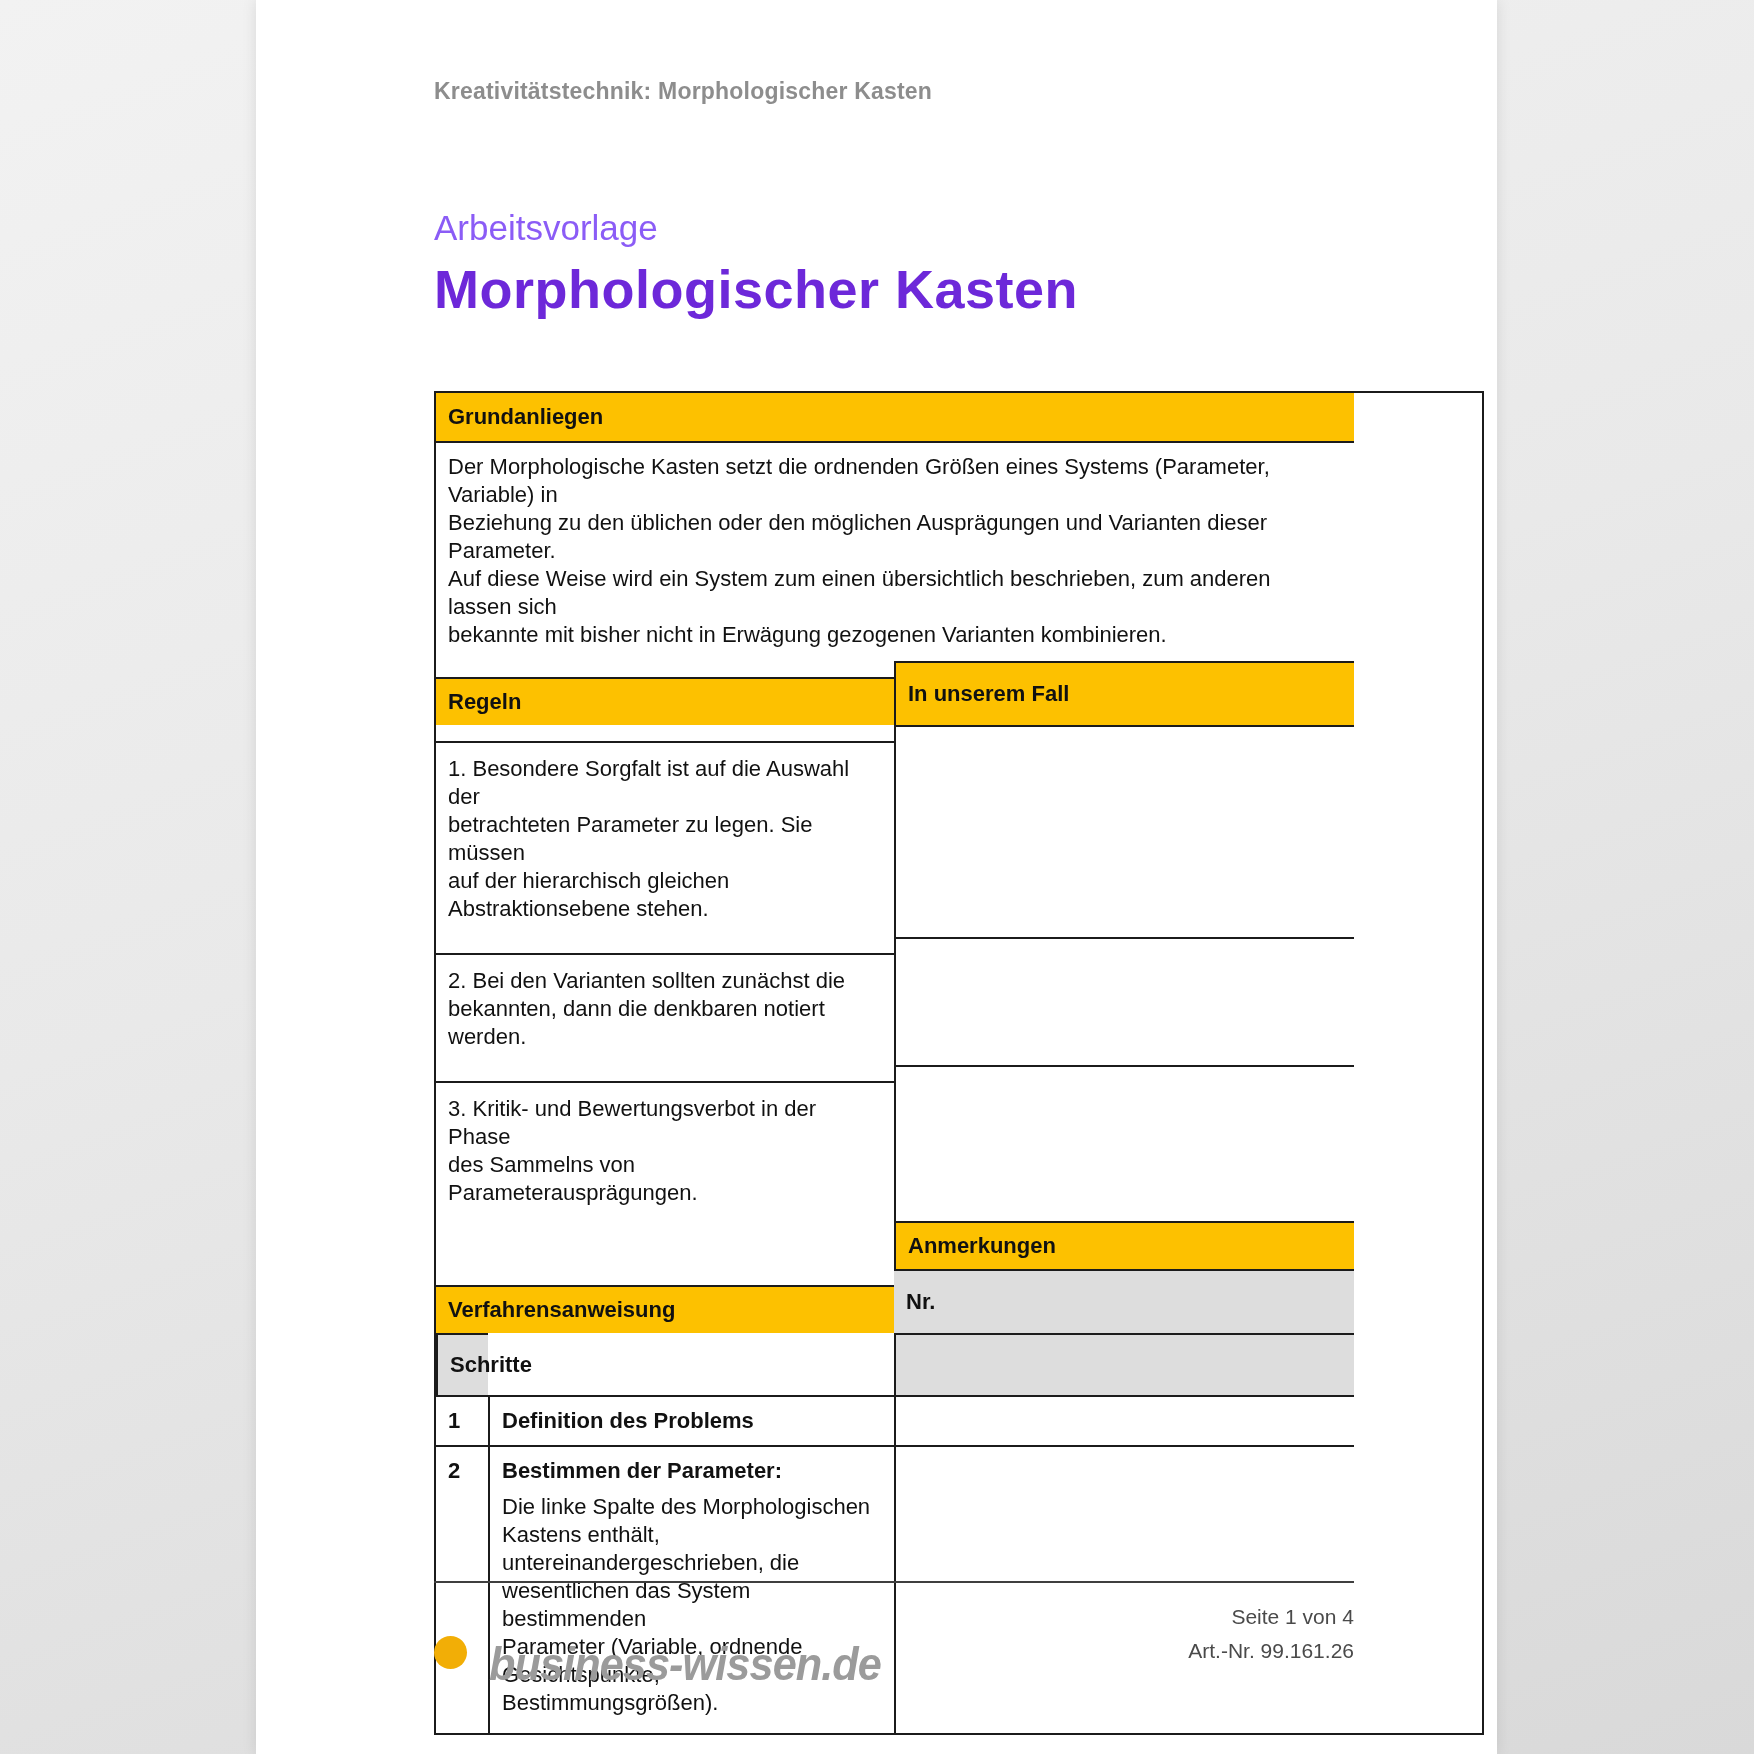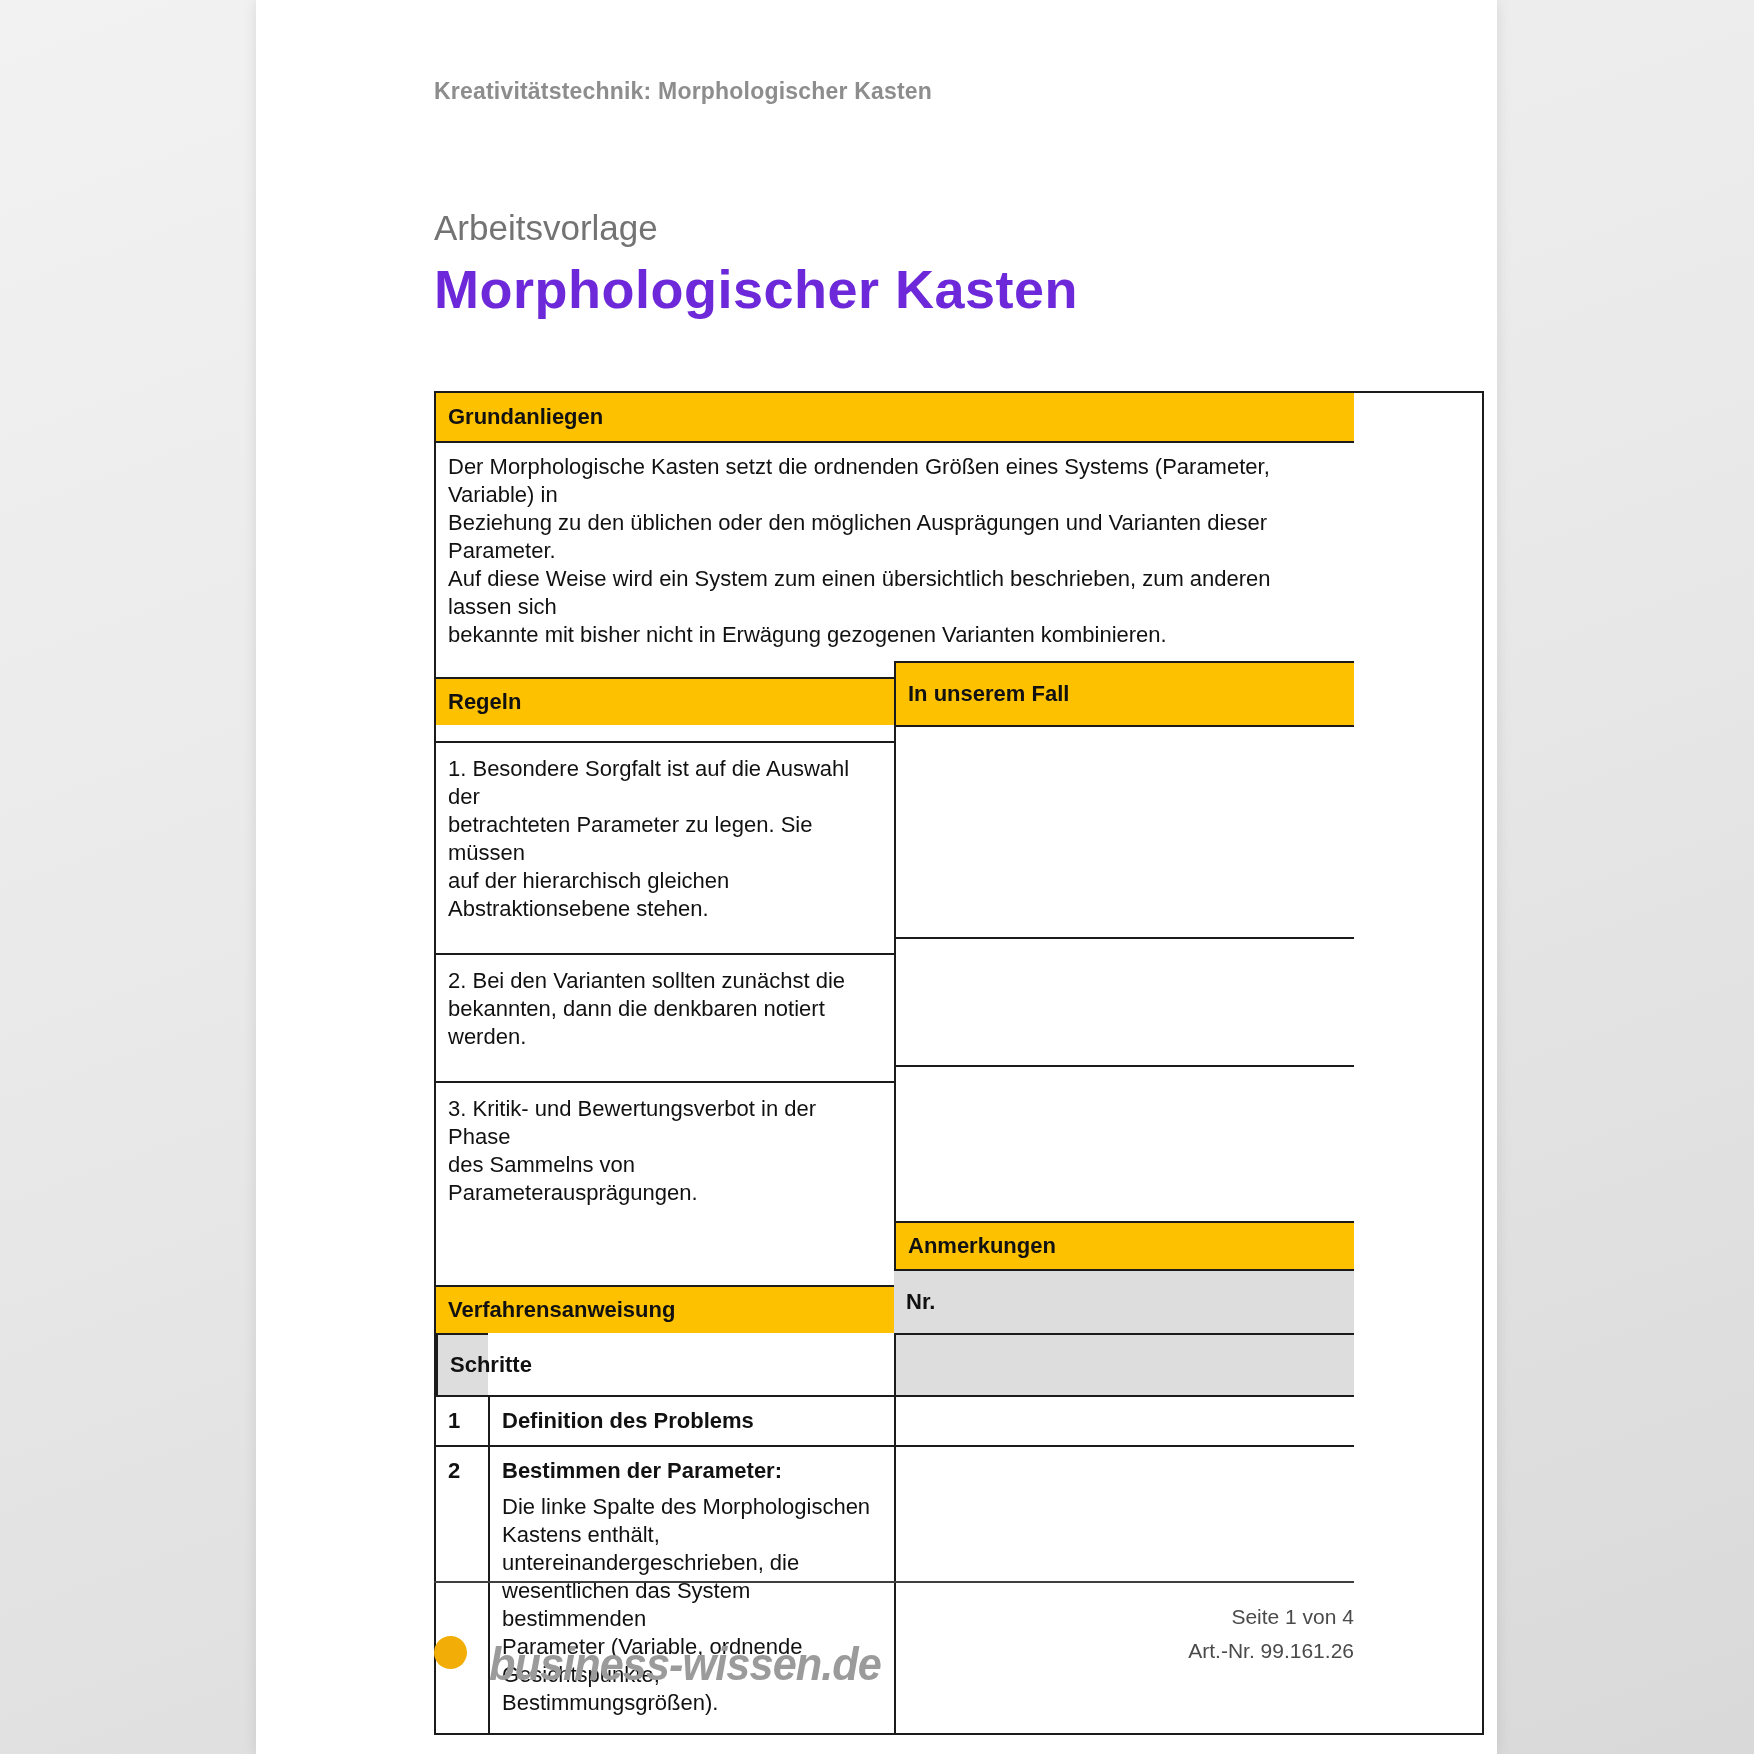--- a/index.html
+++ b/index.html
@@ -25,21 +25,21 @@
     background:#ffffff;
     box-shadow:0 0 14px rgba(0,0,0,0.10);
   }
   .doc-header{
     position:absolute;
     left:178px;top:78px;
     font-size:23px;font-weight:bold;color:var(--muted);
     letter-spacing:0.2px;
   }
   .title-block{position:absolute;left:178px;top:208px;}
-  .kicker{font-size:35px;color:#737373;}
+  .kicker{font-size:35px;color:#8b5cf6;}
   .main-title{font-size:54px;font-weight:bold;color:#6d28d9;margin-top:10px;letter-spacing:0.5px;}
 
   .main-table{
     position:absolute;left:178px;top:391px;width:1050px;
     display:grid;
     grid-template-columns:52px 406px 460px;
     border:2px solid var(--border);
     font-size:22px;line-height:28px;color:var(--text);
   }
   .cell{background:#fff;padding:8px 12px;}

